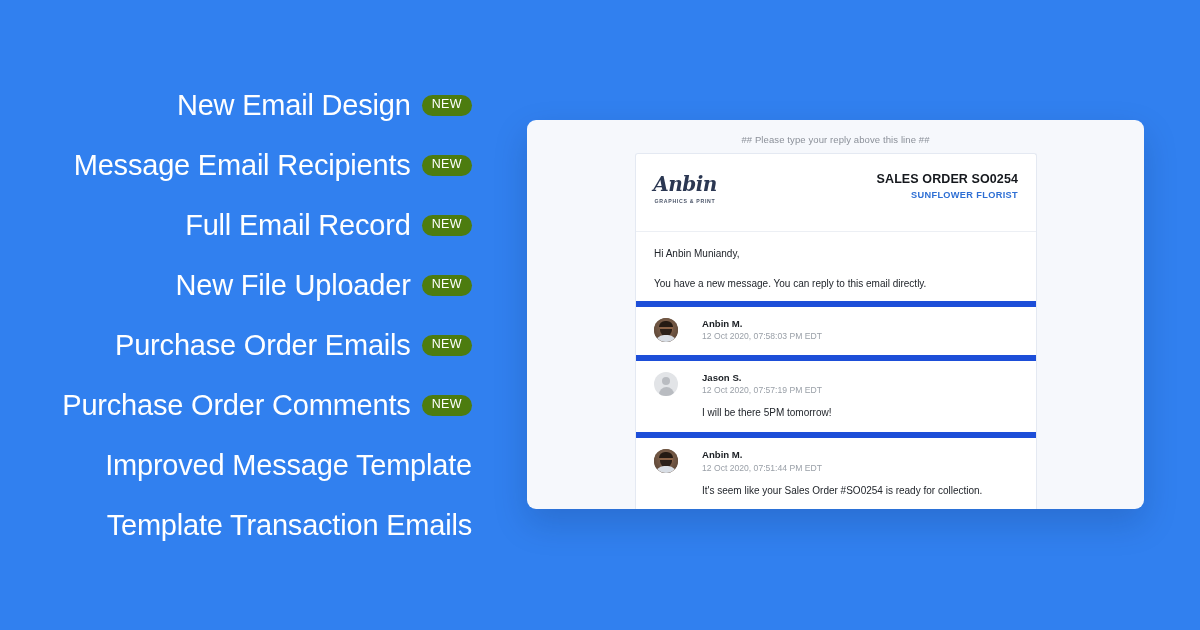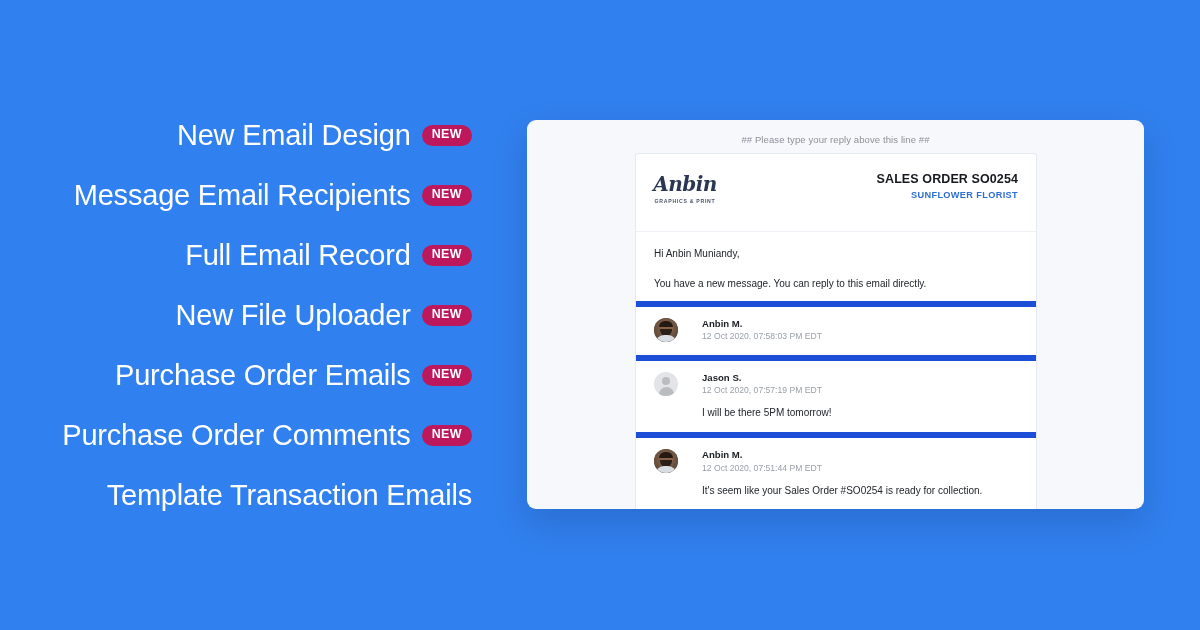--- a/index.html
+++ b/index.html
@@ -37,24 +37,24 @@
     font-weight:400;
     letter-spacing:-0.2px;
     white-space:nowrap;
     line-height:1;
   }
   .new-badge {
     display:inline-flex;
     align-items:center;
     justify-content:center;
     margin-left:11px;
-    background:#be185d;
+    background:#4d7c0f;
     color:#ffffff;
     font-size:12.5px;
-    font-weight:700;
+    font-weight:400;
     letter-spacing:0.4px;
     border-radius:11px;
     padding:4px 10px 5px 10px;
     height:21px;
     line-height:1;
   }
   .badge-spacer { width:0px; }
 
   
   #email-card {
@@ -229,20 +229,24 @@
   <div class="feature-row">
     <span class="feature-label">Purchase Order Emails</span>
     <span class="new-badge">NEW</span>
   </div>
 
   <div class="feature-row">
     <span class="feature-label">Purchase Order Comments</span>
     <span class="new-badge">NEW</span>
   </div>
 
+  <div class="feature-row">
+    <span class="feature-label">Improved Message Template</span>
+    <span class="badge-spacer"></span>
+  </div>
 
   <div class="feature-row">
     <span class="feature-label">Template Transaction Emails</span>
     <span class="badge-spacer"></span>
   </div>
 
 </div>
 
 <div id="email-card">
 

